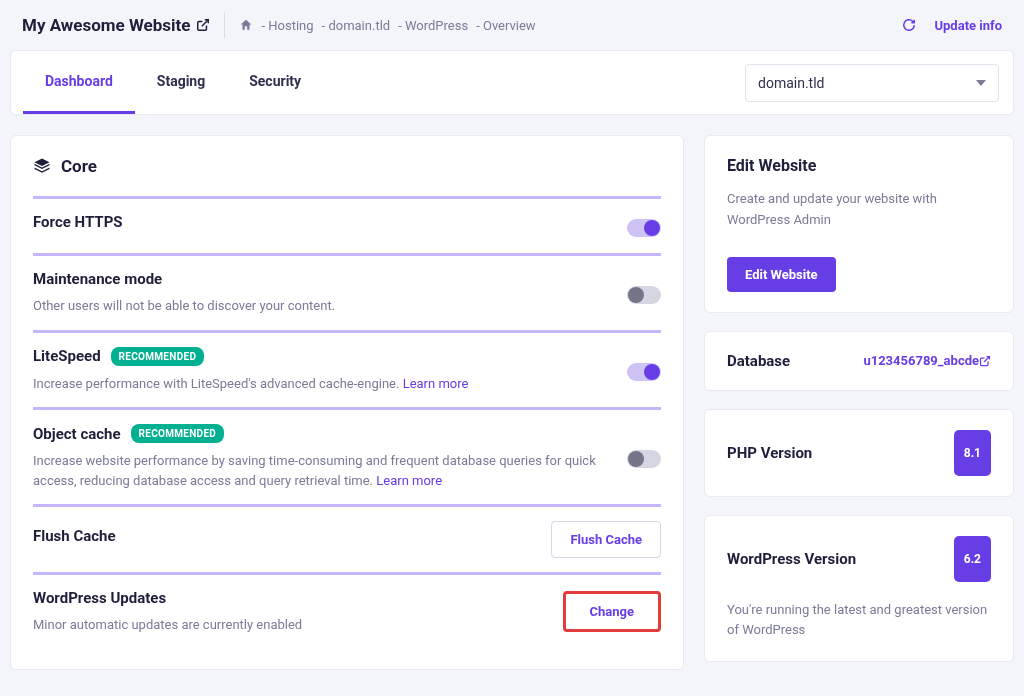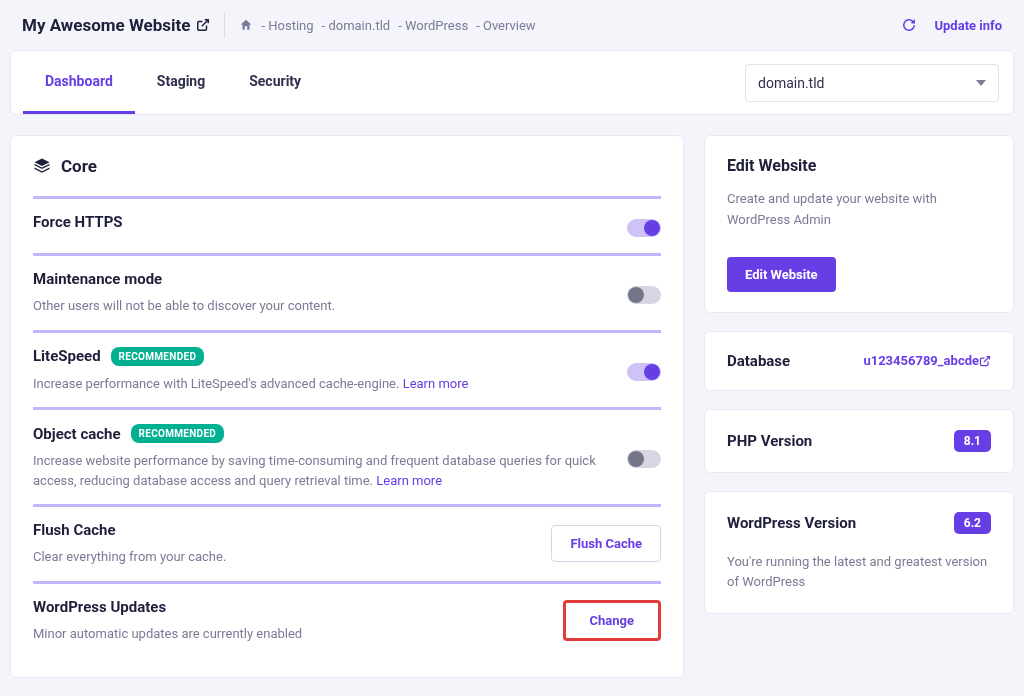--- a/index.html
+++ b/index.html
@@ -161,21 +161,21 @@
   }
   .side .card p { font-size:13px; color:#7b7b97; line-height:1.6; }
   .kv-row {
     display:flex; justify-content:space-between; align-items:center;
   }
   .kv-row .k { font-size:15px; font-weight:700; color:#1f1f3b; }
   .kv-row .v-link { color:#673de6; font-weight:700; font-size:13px; display:flex; align-items:center; gap:0; cursor:pointer;}
   .kv-row .v-link svg { width:12px; height:12px; stroke:#673de6; }
   .pill {
     background:#673de6; color:#fff; font-weight:700;
-    font-size:12px; padding:4px 10px; border-radius:5px;
+    font-size:12px; padding:16px 10px; border-radius:5px;
   }
 </style>
 </head>
 <body>
 
 <div class="topbar">
   <div class="topbar-left">
     <div class="site-title">
       <span>My Awesome Website</span>
       <svg viewBox="0 0 24 24" fill="none" stroke-width="2.5">
@@ -267,21 +267,20 @@
           <span>Increase website performance by saving time-consuming and frequent database queries for quick access, reducing database access and query retrieval time.</span>
           <a class="link">Learn more</a>
         </div>
       </div>
       <div class="toggle off"></div>
     </div>
 
     <div class="row">
       <div class="row-text">
         <div class="row-title">Flush Cache</div>
-        <div class="row-desc">Clear everything from your cache.</div>
       </div>
       <div class="btn btn-outline">Flush Cache</div>
     </div>
 
     <div class="row">
       <div class="row-text">
         <div class="row-title">WordPress Updates</div>
         <div class="row-desc">Minor automatic updates are currently enabled</div>
       </div>
       <div class="btn btn-outline highlight">Change</div>

